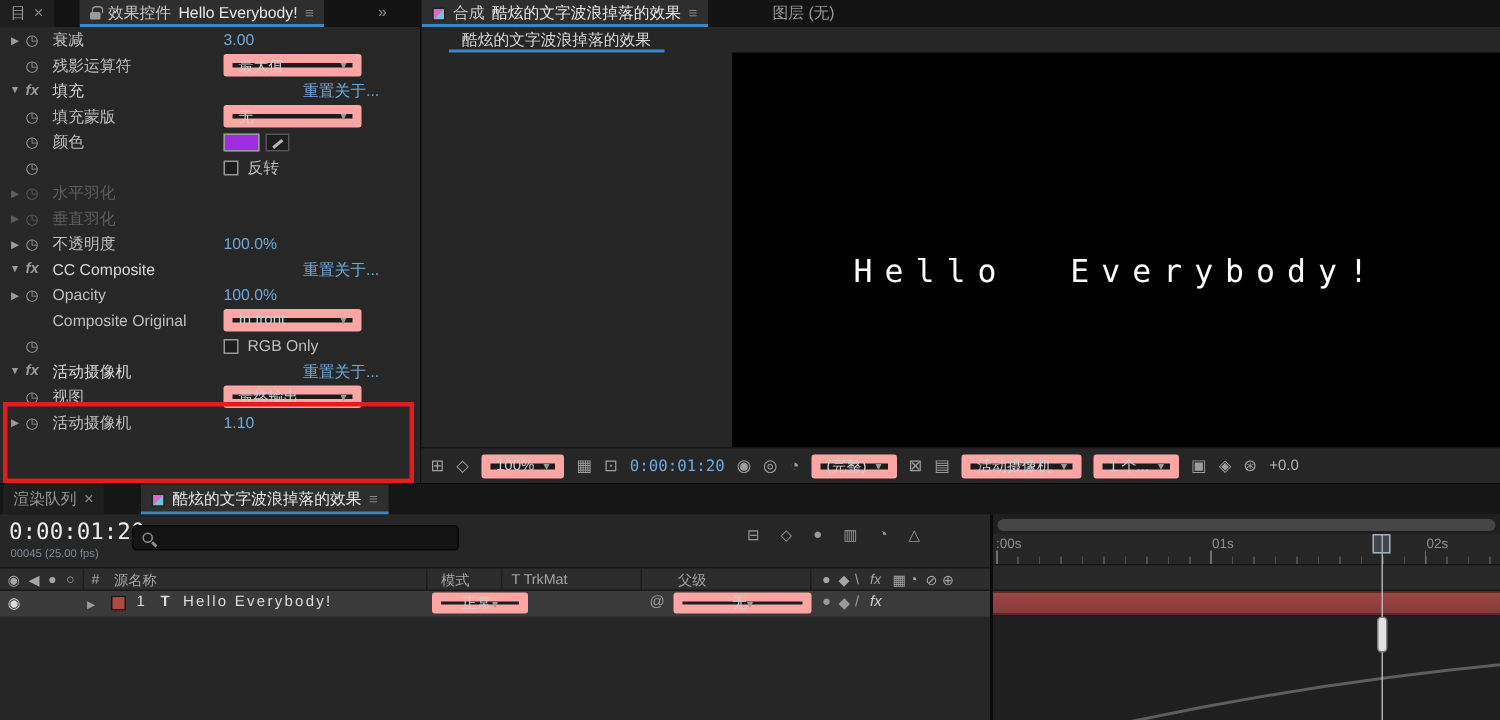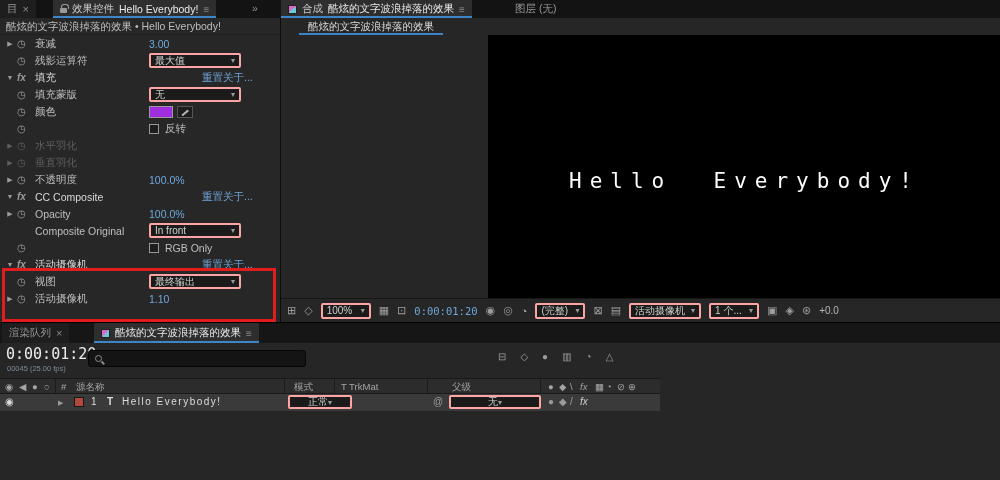--- a/index.html
+++ b/index.html
@@ -20,21 +20,21 @@
 #ec{background:#272727;overflow:hidden;}
 .echead{height:17px;line-height:17px;padding-left:6px;color:#bdbdbd;border-bottom:1px solid #1f1f1f;white-space:nowrap;overflow:hidden;}
 .ecrow{display:grid;grid-template-columns:14px 18px 114px 1fr;align-items:center;height:17px;padding-left:3px;white-space:nowrap;}
 .ecrow .tw{font-size:7px;color:#9a9a9a;justify-self:center;}
 .ecrow .swg{font-size:10px;color:#9a9a9a;}
 .glbl{color:#d8d8d8;}
 .fxb{font-style:italic;font-weight:bold;font-size:10px;color:#cfcfcf;}
 .val{color:#6fa8dc;}
 .link{color:#6fa8dc;}
 .dim,.dim *{color:#5e5e5e !important;}
-.dd{display:inline-flex;align-items:center;justify-content:space-between;width:92px;height:15px;background:#1b1b1b;border:2px solid #fca5a5;border-radius:2px;padding:0 4px;color:#cfcfcf;font-size:10px;}
+.dd{display:inline-flex;align-items:center;justify-content:space-between;width:92px;height:15px;background:#1b1b1b;border:6px solid #fca5a5;border-radius:2px;padding:0 4px;color:#cfcfcf;font-size:10px;}
 .dd .arr{font-size:8px;color:#9a9a9a;}
 .cb{display:inline-block;width:10px;height:10px;border:1px solid #989898;background:#1d1d1d;margin-right:6px;}
 .swatch{display:inline-block;width:24px;height:12px;border:1px solid #999;background:#a02ce0;}
 .eyedrop{display:inline-block;width:16px;height:12px;border:1px solid #555;background:#1d1d1d;margin-left:4px;position:relative;}
 .eyedrop:after{content:"";position:absolute;left:3px;top:5px;width:8px;height:1.5px;background:#b5b5b5;transform:rotate(-40deg);}
 .ctrl{display:flex;align-items:center;text-align:right;}
 #redbox{position:absolute;left:2px;top:268px;width:274px;height:54px;border:3px solid #e11d1d;z-index:30;pointer-events:none;}
 
 #comp{background:#262626;border-left:1px solid #0c0c0c;}
 .viewtab{position:absolute;left:18px;top:1px;height:16px;display:flex;align-items:center;padding:0 9px;color:#dadada;background:#262626;box-shadow:inset 0 -2px 0 #3c86c8;}
@@ -96,21 +96,20 @@
     <span>合成</span>
     <span class="tabname">酷炫的文字波浪掉落的效果</span>
     <span class="menuic">≡</span>
   </div>
   <div class="tab" style="left:508px;background:transparent;">
     <span>图层 (无)</span>
   </div>
 </div>
 
 <div id="ec" class="abs" style="left:0;top:18px;width:280px;height:304px;">
-  <div class="echead">酷炫的文字波浪掉落的效果 • Hello Everybody!</div>
 
   <div class="ecrow">
     <span class="tw">▶</span>
     <span class="swg">◷</span>
     <span>衰减</span>
     <div class="ctrl">
         <span class="val">3.00</span>
       </div>
   </div>
 
@@ -378,13 +377,31 @@
           <span>无</span>
           <span class="arr">▾</span>
         </span>
       <span class="cell" style="left:548px;color:#9a9a9a;">●</span>
       <span class="cell" style="left:559px;color:#9a9a9a;">◆</span>
       <span class="cell" style="left:570px;color:#9a9a9a;">/</span>
       <span class="cell" style="left:580px;font-style:italic;color:#cfcfcf;">fx</span>
     </div>
   </div>
 
+  <div id="track">
+    <div id="navbar"></div>
+    <div id="ruler">
+      <span class="rl" style="left:2px;">:00s</span>
+      <span class="rl" style="left:146px;">01s</span>
+      <span class="rl" style="left:289px;">02s</span>
+      <div class="ticks1"></div>
+      <div class="ticks2"></div>
+    </div>
+    <div id="headext"></div>
+    <div id="redbar"></div>
+    <svg id="arcsvg" width="340" height="40">
+      <path d="M92,40 Q215,14 340,2" stroke="#787878" stroke-width="2" fill="none" opacity="0.7"></path>
+    </svg>
+    <div id="cti-line"></div>
+    <div id="cti-handle"></div>
+    <div id="cti-pill"></div>
+  </div>
 </div>
 
 </body></html>

